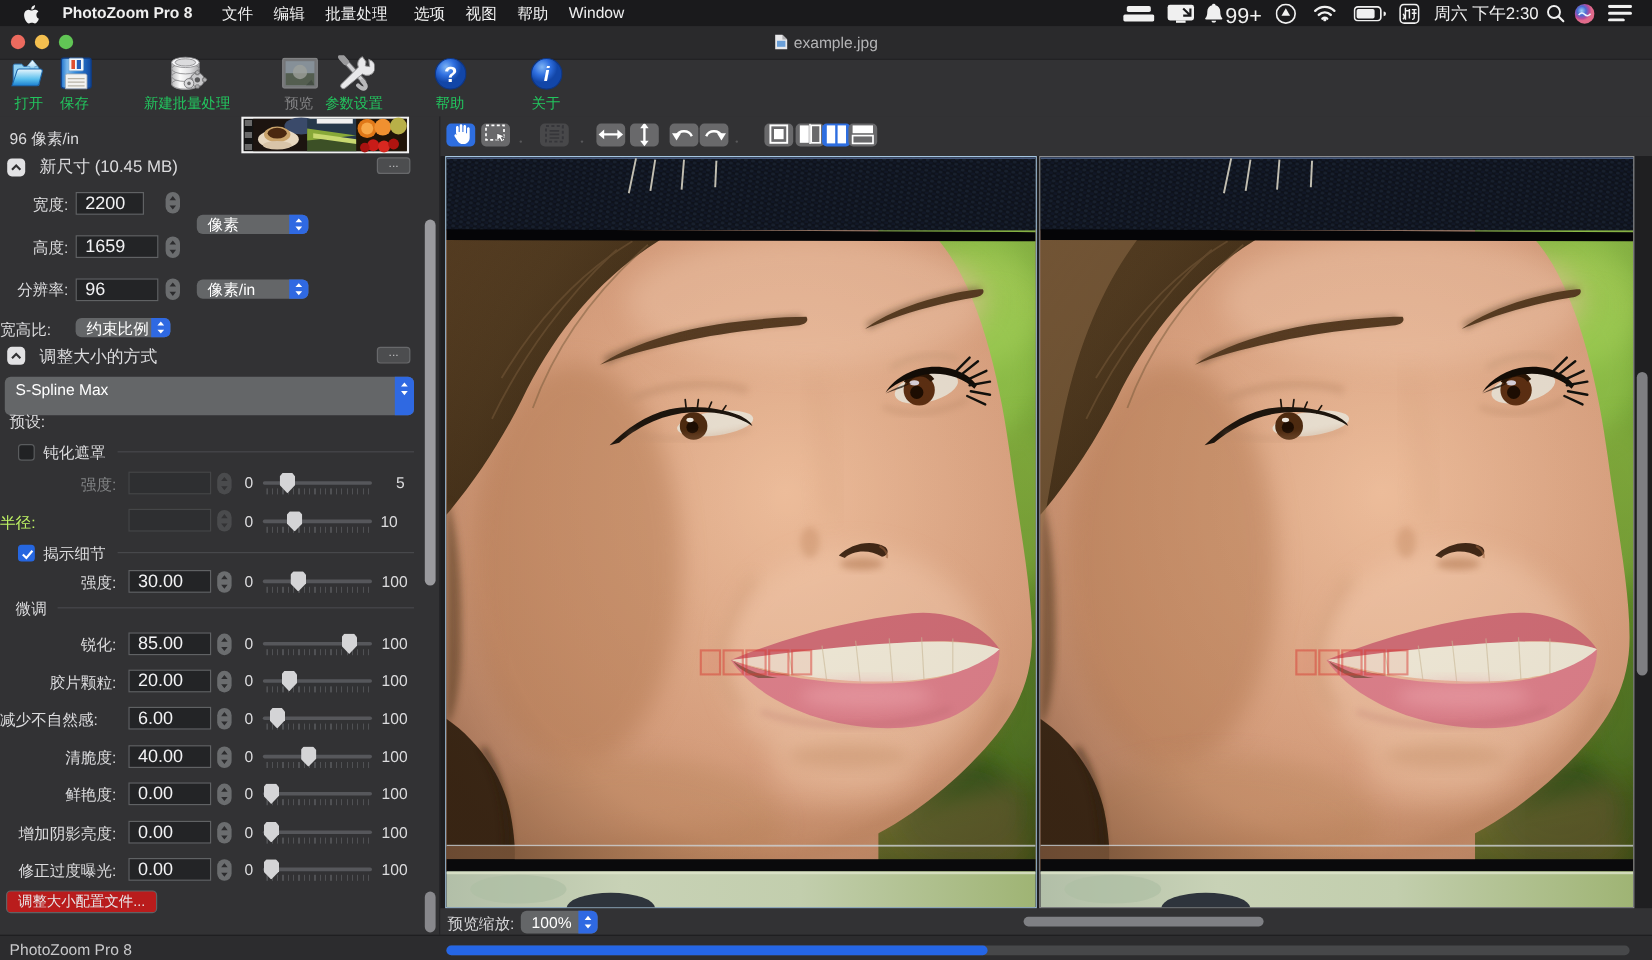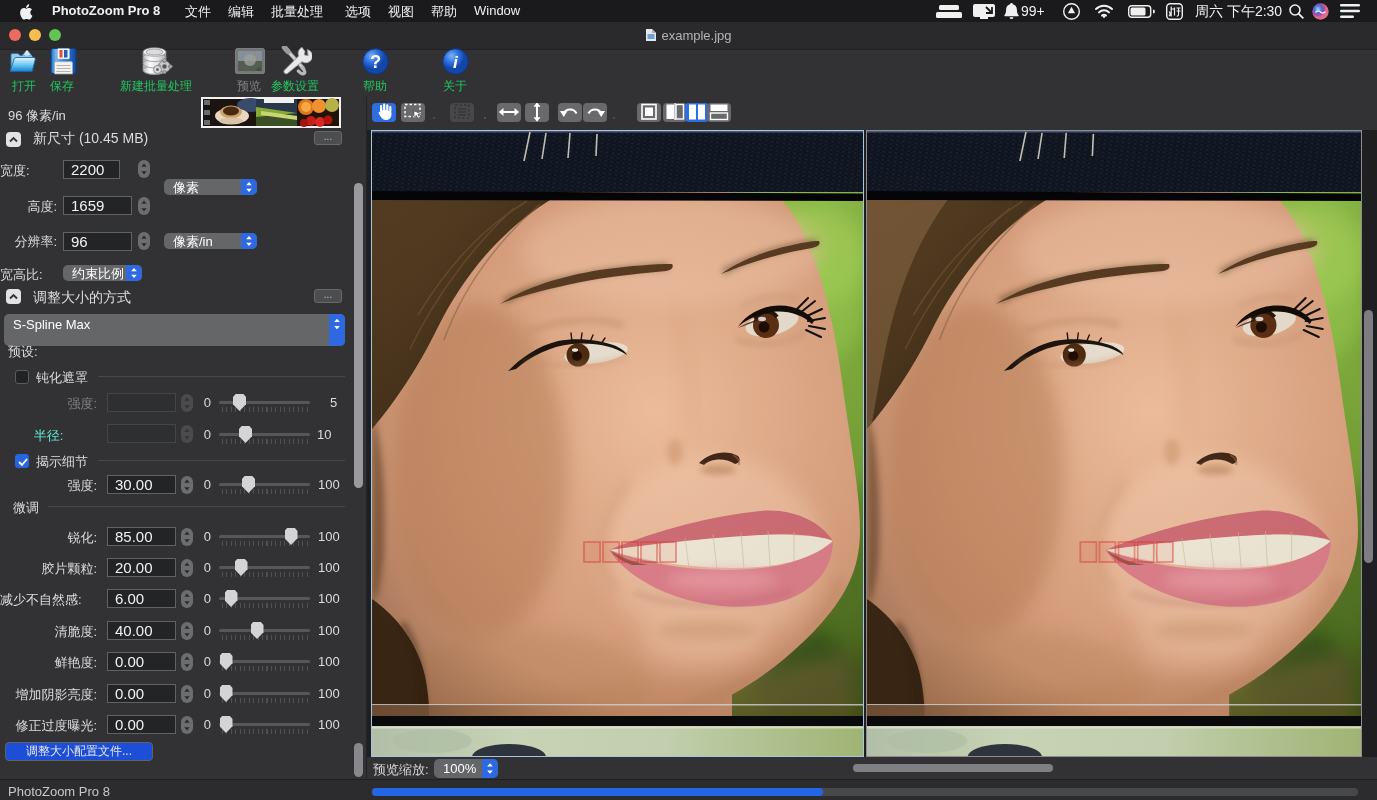--- a/index.html
+++ b/index.html
@@ -69,21 +69,21 @@
         </g>
       </svg>
   <svg class="abs" style="left:972px;top:3px" width="24" height="17" viewBox="0 0 24 17">
         <rect x="1" y="1" width="22" height="13" rx="2" fill="#f0f0f0"></rect>
         <path d="M14 4l6 6M20 4v6h-6" stroke="#1a1a1c" stroke-width="1.8" fill="none"></path>
         <rect x="8" y="14" width="8" height="2" fill="#f0f0f0"></rect>
       </svg>
   <svg class="abs" style="left:1004px;top:3px" width="15" height="16" viewBox="0 0 15 16">
         <path fill="#f0f0f0" d="M7.5 0c.8 0 1.4.6 1.4 1.3 2.4.6 4 2.6 4 5.2 0 3 .7 4.6 1.6 5.6.4.4.1 1.2-.5 1.2H1c-.6 0-.9-.8-.5-1.2.9-1 1.6-2.6 1.6-5.6 0-2.6 1.6-4.6 4-5.2C6.1.6 6.7 0 7.5 0zM5.6 14.2h3.8c0 1-.8 1.8-1.9 1.8s-1.9-.8-1.9-1.8z"></path>
       </svg>
-  <span class="mi" style="left:1021px;font-size:14px">99+</span>
+  <span class="mi" style="left:1021px;font-size:18px">99+</span>
   <svg class="abs" style="left:1063px;top:2.5px" width="17" height="17" viewBox="0 0 17 17">
         <circle cx="8.5" cy="8.5" r="7.8" fill="none" stroke="#f0f0f0" stroke-width="1.4"></circle>
         <path fill="#f0f0f0" d="M8.5 3.8l3.6 6.4h-7.2z"></path>
       </svg>
   <svg class="abs" style="left:1094px;top:4px" width="20" height="14" viewBox="0 0 20 14">
         <g fill="none" stroke="#f0f0f0" stroke-width="2" stroke-linecap="round">
           <path d="M2 5a11.5 11.5 0 0 1 16 0"></path>
           <path d="M5 8.4a7 7 0 0 1 10 0"></path>
           <path d="M8 11.6a3 3 0 0 1 4 0"></path>
         </g>
@@ -278,21 +278,21 @@
         <circle cx="119" cy="25" r="5" fill="#d82820"></circle>
         <circle cx="127" cy="23" r="4.5" fill="#b01410"></circle>
         <circle cx="103" cy="26" r="4" fill="#a81210"></circle>
       </svg>
   <span class="colbtn" style="left:6px;top:35px"><svg width="15" height="15">
           <path d="M4 9.5L7.5 6l3.5 3.5" stroke="#323234" stroke-width="1.8" fill="none"></path>
         </svg></span>
   <span class="lb" style="left:33px;top:33px;font-size:14px">新尺寸 (10.45 MB)</span>
   <span class="dots" style="left:314px;top:34px">...</span>
 
-  <span class="lb" style="left:0;top:65px;width:57px;text-align:left">宽度:</span>
+  <span class="lb" style="left:0;top:65px;width:57px;text-align:right">宽度:</span>
   <span class="inp" style="left:63px;top:63px;width:57px">2200</span>
   <span class="step" style="left:138px;top:63px">
         <svg width="12" height="18">
           <path d="M6 3.4L8.7 6.8H3.3Z M6 14.6L3.3 11.2H8.7Z" fill="#2c2c2e"></path>
         </svg>
       </span>
   <span class="dd" style="left:164px;top:82px;width:93px;height:16px">
         <span class="txt" style="top:0px">像素</span>
         <span class="ddcap"><svg width="16" height="16">
             <path d="M8 3L10.8 6.2H5.2Z M8 13L5.2 9.8H10.8Z" fill="#fff"></path>
@@ -347,21 +347,21 @@
   <span class="step dis" style="left:181px;top:297px">
         <svg width="12" height="18">
           <path d="M6 3.4L8.7 6.8H3.3Z M6 14.6L3.3 11.2H8.7Z" fill="#333335"></path>
         </svg>
       </span>
   <span class="sv" style="left:199px;top:298px;width:12px;text-align:right">0</span>
   <span class="track" style="left:219px;top:304px;width:91px"></span>
   <span class="ticks" style="left:222px;top:310px;width:87px"></span>
   <span class="thumb" style="left:233px;top:297px"></span>
   <span class="sv" style="left:330px;top:298px">5</span>
-  <span class="lb" style="left:0;top:330px;width:97px;text-align:center;color:#5eead4">半径:</span>
+  <span class="lb" style="left:0;top:330px;width:97px;text-align:left;color:#bef264">半径:</span>
   <span class="inp dis" style="left:107px;top:327px;width:69px"></span>
   <span class="step dis" style="left:181px;top:328px">
         <svg width="12" height="18">
           <path d="M6 3.4L8.7 6.8H3.3Z M6 14.6L3.3 11.2H8.7Z" fill="#333335"></path>
         </svg>
       </span>
   <span class="sv" style="left:199px;top:330px;width:12px;text-align:right">0</span>
   <span class="track" style="left:219px;top:336px;width:91px"></span>
   <span class="ticks" style="left:222px;top:342px;width:87px"></span>
   <span class="thumb" style="left:239px;top:329px"></span>
@@ -464,21 +464,21 @@
   <span class="step" style="left:181px;top:619px">
         <svg width="12" height="18">
           <path d="M6 3.4L8.7 6.8H3.3Z M6 14.6L3.3 11.2H8.7Z" fill="#2c2c2e"></path>
         </svg>
       </span>
   <span class="sv" style="left:199px;top:620px;width:12px;text-align:right">0</span>
   <span class="track" style="left:219px;top:626px;width:91px"></span>
   <span class="ticks" style="left:222px;top:632px;width:87px"></span>
   <span class="thumb" style="left:219.5px;top:619px"></span>
   <span class="sv" style="left:318px;top:620px">100</span>
-  <span style="position:absolute;left:5px;top:645px;width:148px;height:19px;background:#1d4ed8;border:1px solid #606264;border-radius:4px;color:#e6e6e8;font-size:12px;text-align:center;line-height:17px">调整大小配置文件...</span>
+  <span style="position:absolute;left:5px;top:645px;width:126px;height:19px;background:#b91c1c;border:1px solid #606264;border-radius:4px;color:#e6e6e8;font-size:12px;text-align:center;line-height:17px">调整大小配置文件...</span>
   <span style="position:absolute;left:354px;top:86px;width:9px;height:305px;border-radius:4.5px;background:#9a9a9e"></span>
   <span style="position:absolute;left:354px;top:646px;width:9px;height:34px;border-radius:4.5px;background:#88888c"></span>
 </div>
 <div id="main">
   <div id="toolsrow">
     <span class="toolbtn act" style="left:5px;top:6px"><svg width="24" height="19" viewBox="2 3 24 19">
             <path fill="#fff" d="M10 11V6.2c0-.7.5-1.2 1.1-1.2s1.1.5 1.1 1.2V10h.9V4.7c0-.7.5-1.2 1.1-1.2s1.1.5 1.1 1.2V10h.9V5.4c0-.7.5-1.2 1.1-1.2s1.1.5 1.1 1.2V11h.8V7.3c0-.7.5-1.2 1.1-1.2s1.1.5 1.1 1.2v7.2c0 3.3-2.2 5.5-5.3 5.5-2.4 0-3.8-1-5-2.8l-2.2-3.4c-.4-.6-.3-1.3.2-1.7.5-.4 1.3-.3 1.8.3z"></path>
           </svg></span>
     <span class="toolbtn" style="left:34px;top:6px"><svg width="24" height="19" viewBox="2 3 24 19">
             <rect x="6" y="4.5" width="15" height="12" fill="none" stroke="#fff" stroke-width="1.4" stroke-dasharray="2.5 2"></rect>

